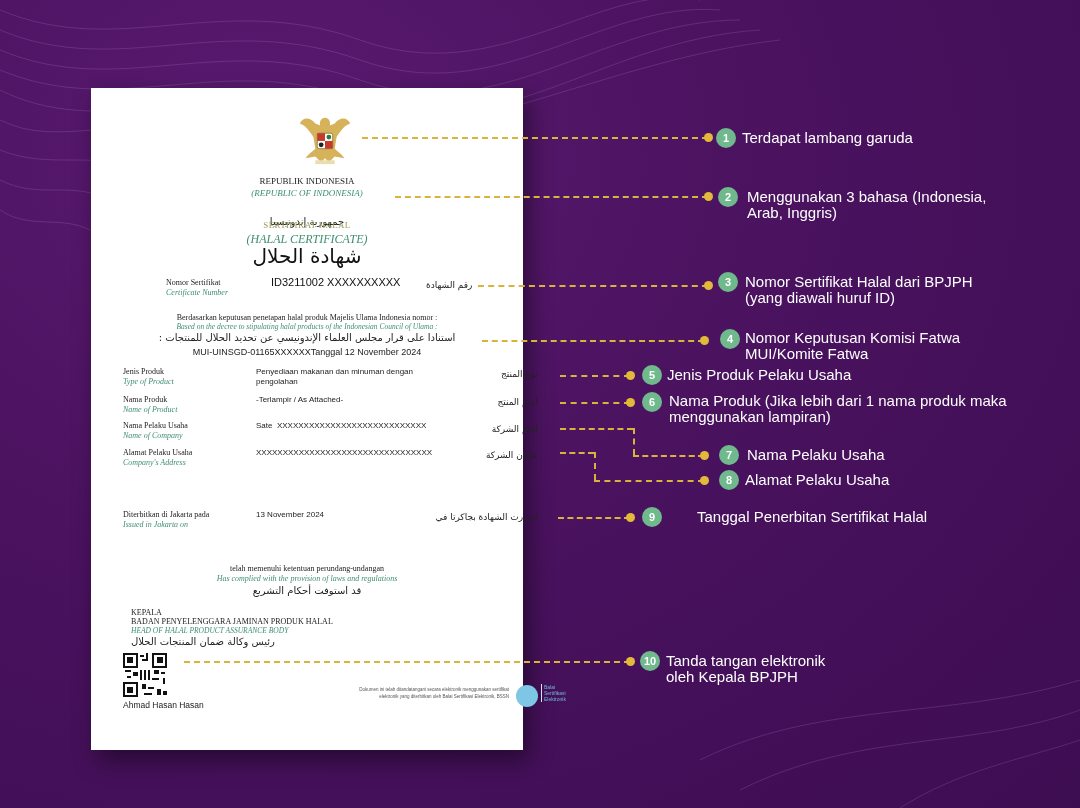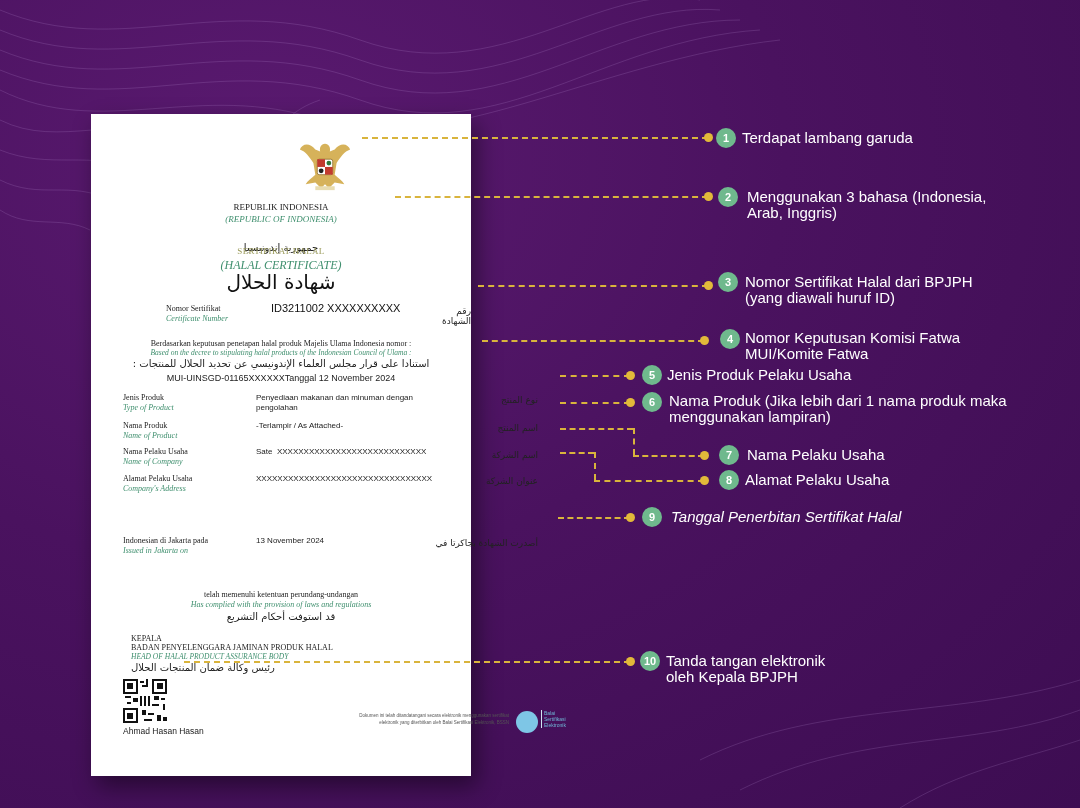--- a/index.html
+++ b/index.html
@@ -3,22 +3,22 @@
 <meta charset="utf-8">
 <style>
   html, body { margin: 0; padding: 0; }
   body {
     width: 1080px; height: 808px; overflow: hidden; position: relative;
     background: radial-gradient(ellipse at 25% 20%, #5a1a70 0%, #4a125f 45%, #3d0d52 100%);
     font-family: "Liberation Sans", sans-serif;
   }
   .bg-lines { position: absolute; inset: 0; pointer-events: none; }
   .cert {
-    position: absolute; left: 91px; top: 88px; width: 380px; height: 662px;
-    background: #ffffff; box-shadow: 6px 10px 22px rgba(0,0,0,0.45); margin-top: 26px;
+    position: absolute; left: 91px; top: 88px; width: 432px; height: 662px;
+    background: #ffffff; box-shadow: 6px 10px 22px rgba(0,0,0,0.45);
   }
   .serif { font-family: "Liberation Serif", "DejaVu Serif", serif; }
   .green { color: #3f8f6e; font-style: italic; }
   .center { position: absolute; left: 0; width: 100%; text-align: center; }
   .abs { position: absolute; }
   .ar { font-family: "DejaVu Sans", sans-serif; direction: rtl; }
   .garuda { position: absolute; left: 205px; top: 22px; width: 58px; height: 58px; }
   .lbl { font-size: 8px; color: #222; line-height: 10px; }
   .lbl .en { font-size: 8px; }
   .val { font-size: 8px; color: #222; line-height: 10px; font-family: "Liberation Sans", sans-serif; }
@@ -111,21 +111,21 @@
   <div class="abs ar ar-lbl" style="left:395px;top:336px;width:52px;text-align:right;">اسم الشركة</div>
 
   <div class="abs serif lbl" style="left:32px;top:360px;">
     <div>Alamat Pelaku Usaha</div>
     <div class="green en">Company's Address</div>
   </div>
   <div class="abs val" style="left:165px;top:360px;">XXXXXXXXXXXXXXXXXXXXXXXXXXXXXXXXX</div>
   <div class="abs ar ar-lbl" style="left:385px;top:362px;width:62px;text-align:right;">عنوان الشركة</div>
 
   <div class="abs serif lbl" style="left:32px;top:422px;">
-    <div>Indonesian di Jakarta pada</div>
+    <div>Diterbitkan di Jakarta pada</div>
     <div class="green en">Issued in Jakarta  on</div>
   </div>
   <div class="abs val" style="left:165px;top:422px;">13 November 2024</div>
   <div class="abs ar ar-lbl" style="left:330px;top:424px;width:117px;text-align:right;">أصدرت الشهادة بجاكرتا في</div>
 
   <div class="center serif abs" style="top:476px;font-size:8px;color:#222;">telah memenuhi ketentuan perundang-undangan</div>
   <div class="center ar abs" style="top:497px;font-size:10px;color:#222;">قد استوفت أحكام التشريع</div>
   <div class="center serif green abs" style="top:486px;font-size:8px;">Has complied with the provision of laws and regulations</div>
 
   <div class="abs serif" style="left:40px;top:520px;font-size:8px;color:#222;line-height:9px;">
@@ -245,19 +245,19 @@
   <div>menggunakan lampiran)</div>
 </div>
 
 <div class="badge" style="left:719px;top:445px;">7</div>
 <div class="note" style="left:747px;top:447px;">Nama Pelaku Usaha</div>
 
 <div class="badge" style="left:719px;top:470px;">8</div>
 <div class="note" style="left:745px;top:472px;">Alamat Pelaku Usaha</div>
 
 <div class="badge" style="left:642px;top:507px;">9</div>
-<div class="note" style="left:671px;top:509px;font-style:italic;">Tanggal Penerbitan Sertifikat Halal</div>
+<div class="note" style="left:697px;top:509px;">Tanggal Penerbitan Sertifikat Halal</div>
 
 <div class="badge" style="left:640px;top:651px;">10</div>
 <div class="note" style="left:666px;top:653px;">
   <div>Tanda tangan elektronik</div>
   <div>oleh Kepala BPJPH</div>
 </div>
 
 </body></html>

